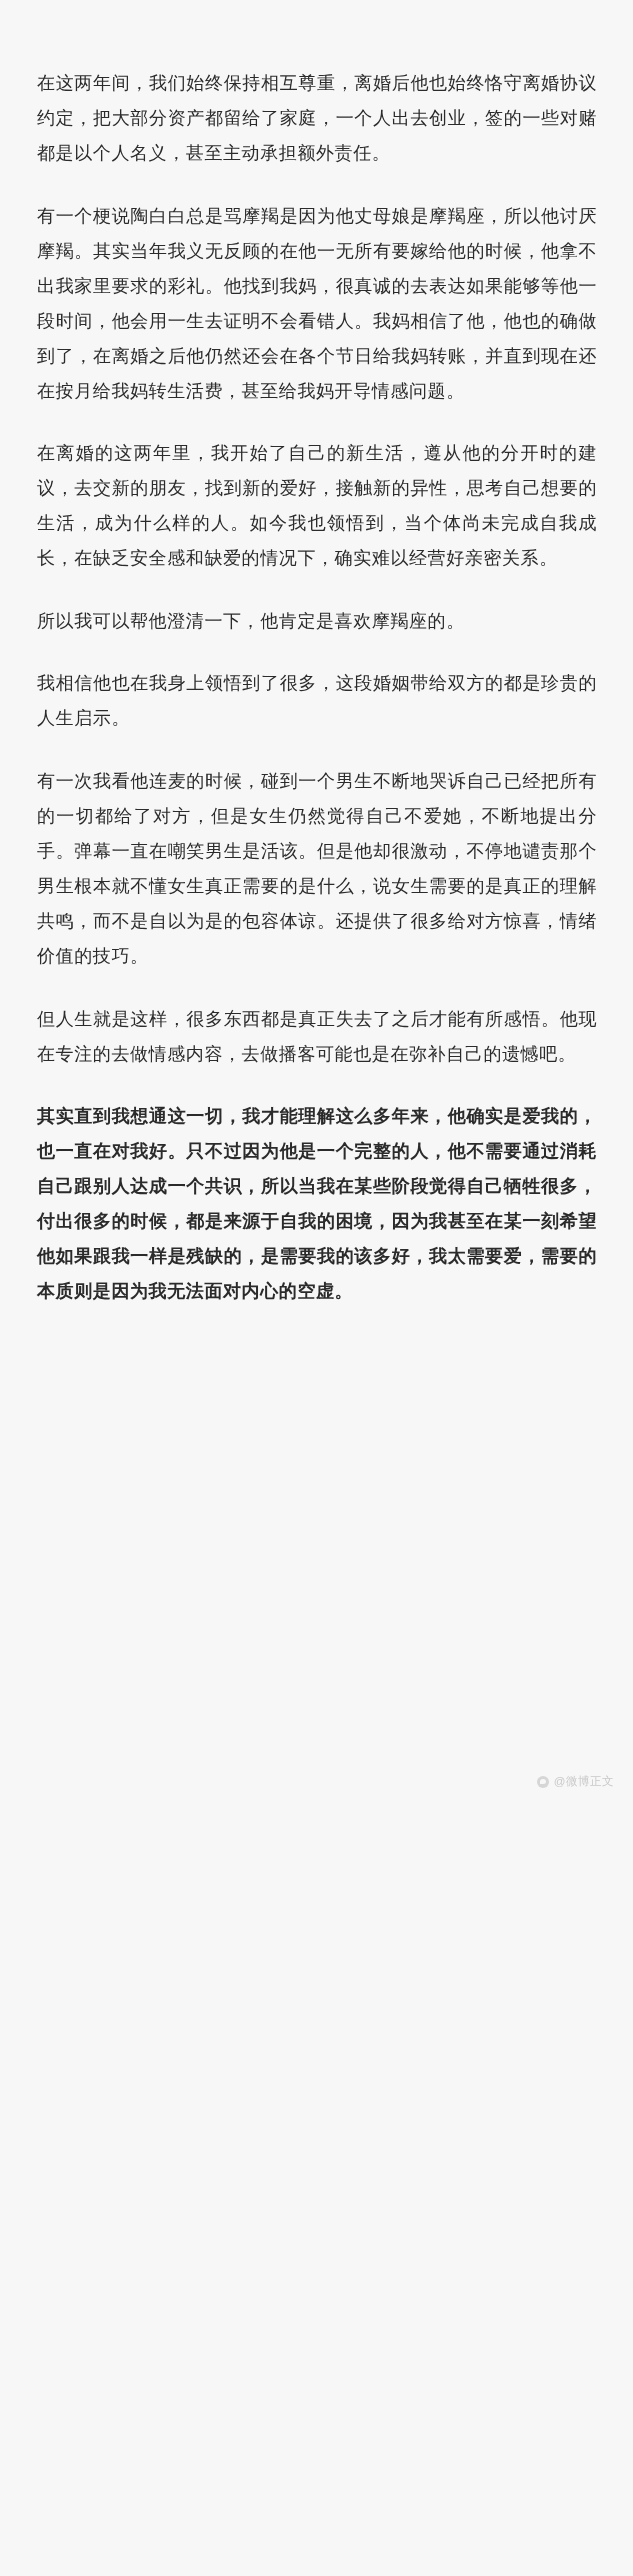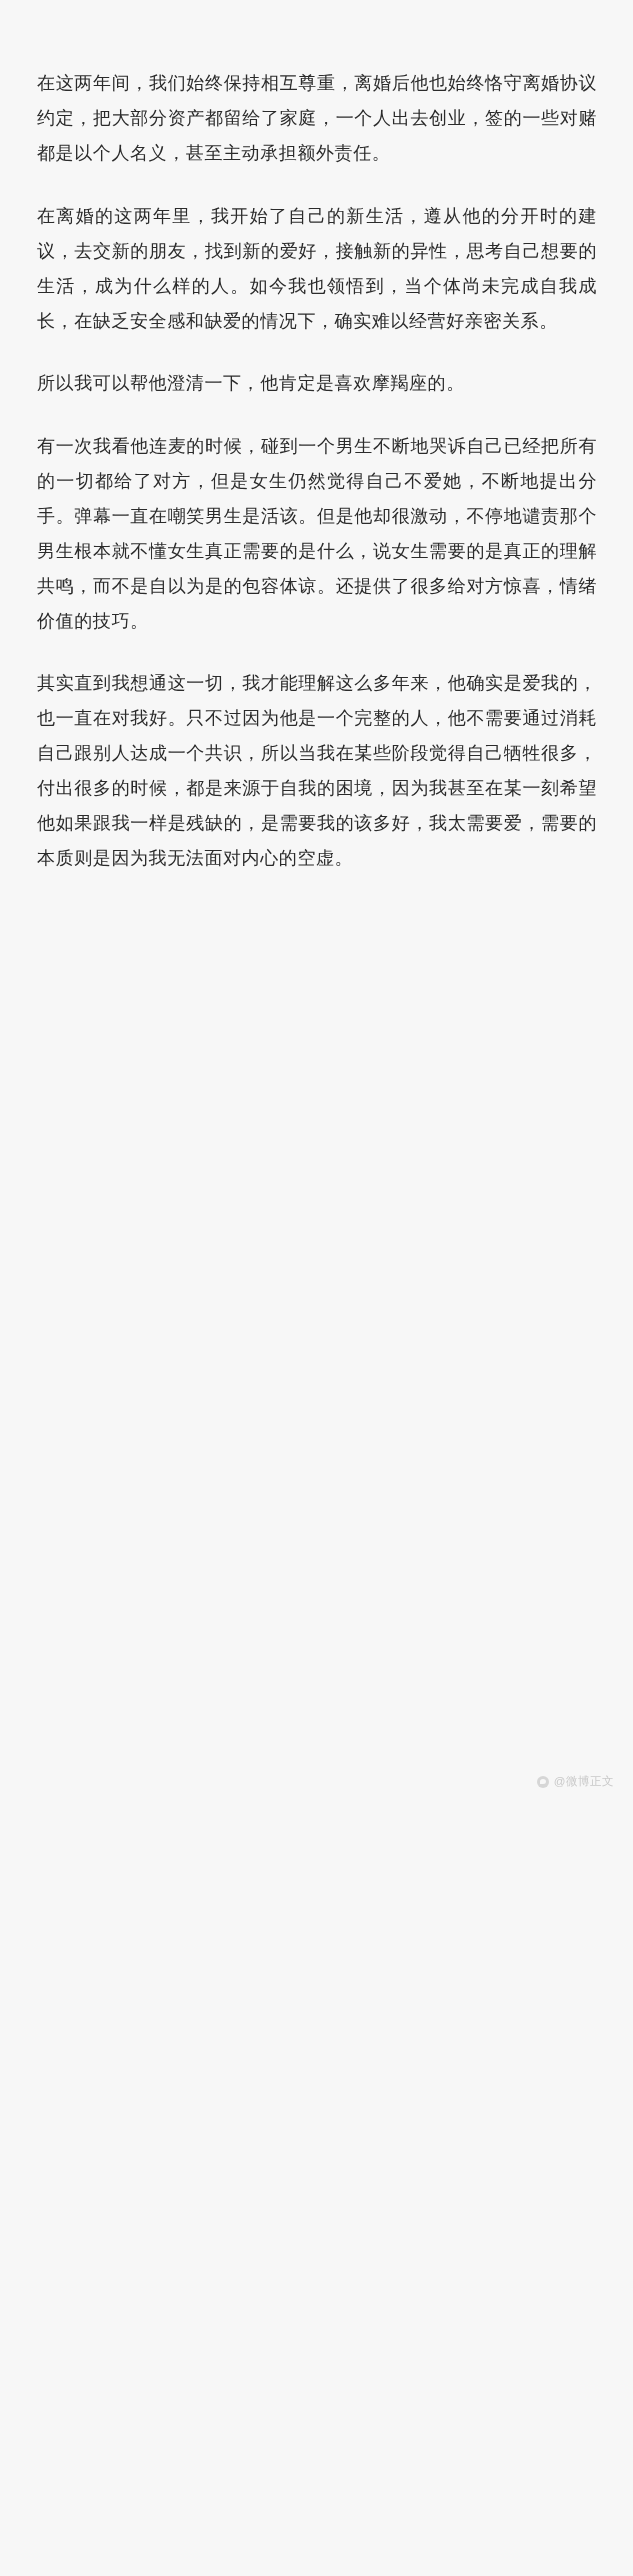--- a/index.html
+++ b/index.html
@@ -27,20 +27,21 @@
     color: #2b2b2b;
     letter-spacing: 0.6px;
     text-align: justify;
     text-justify: inter-ideograph;
     margin: 0 0 27.6px 0;
     word-break: break-word;
     white-space: pre-wrap;
   }
   .para:last-of-type {
     margin-bottom: 0;
+    font-weight: bold;
   }
   .watermark {
     position: absolute;
     right: 20px;
     bottom: 30px;
     display: flex;
     align-items: center;
     gap: 4.6px;
     color: #c9c9c9;
     font-size: 11.5px;
@@ -64,23 +65,26 @@
     border-radius: 50% 50% 50% 0;
     background: #f7f7f7;
   }
 </style>
 </head>
 <body>
 
 <div class="page">
   <div class="content">
     <p class="para">在这两年间，我们始终保持相互尊重，离婚后他也始终恪守离婚协议约定，把大部分资产都留给了家庭，一个人出去创业，签的一些对赌都是以个人名义，甚至主动承担额外责任。</p>
+    <p class="para">有一个梗说陶白白总是骂摩羯是因为他丈母娘是摩羯座，所以他讨厌摩羯。其实当年我义无反顾的在他一无所有要嫁给他的时候，他拿不出我家里要求的彩礼。他找到我妈，很真诚的去表达如果能够等他一段时间，他会用一生去证明不会看错人。我妈相信了他，他也的确做到了，在离婚之后他仍然还会在各个节日给我妈转账，并直到现在还在按月给我妈转生活费，甚至给我妈开导情感问题。</p>
     <p class="para">在离婚的这两年里，我开始了自己的新生活，遵从他的分开时的建议，去交新的朋友，找到新的爱好，接触新的异性，思考自己想要的生活，成为什么样的人。如今我也领悟到，当个体尚未完成自我成长，在缺乏安全感和缺爱的情况下，确实难以经营好亲密关系。</p>
     <p class="para">所以我可以帮他澄清一下，他肯定是喜欢摩羯座的。</p>
+    <p class="para">我相信他也在我身上领悟到了很多，这段婚姻带给双方的都是珍贵的人生启示。</p>
     <p class="para">有一次我看他连麦的时候，碰到一个男生不断地哭诉自己已经把所有的一切都给了对方，但是女生仍然觉得自己不爱她，不断地提出分手。弹幕一直在嘲笑男生是活该。但是他却很激动，不停地谴责那个男生根本就不懂女生真正需要的是什么，说女生需要的是真正的理解共鸣，而不是自以为是的包容体谅。还提供了很多给对方惊喜，情绪价值的技巧。</p>
+    <p class="para">但人生就是这样，很多东西都是真正失去了之后才能有所感悟。他现在专注的去做情感内容，去做播客可能也是在弥补自己的遗憾吧。</p>
     <p class="para">其实直到我想通这一切，我才能理解这么多年来，他确实是爱我的，也一直在对我好。只不过因为他是一个完整的人，他不需要通过消耗自己跟别人达成一个共识，所以当我在某些阶段觉得自己牺牲很多，付出很多的时候，都是来源于自我的困境，因为我甚至在某一刻希望他如果跟我一样是残缺的，是需要我的该多好，我太需要爱，需要的本质则是因为我无法面对内心的空虚。</p>
   </div>
   <div class="watermark">
     <span class="wb-logo"></span>
     <span>@微博正文</span>
   </div>
 </div>
 
 
 </body></html>

